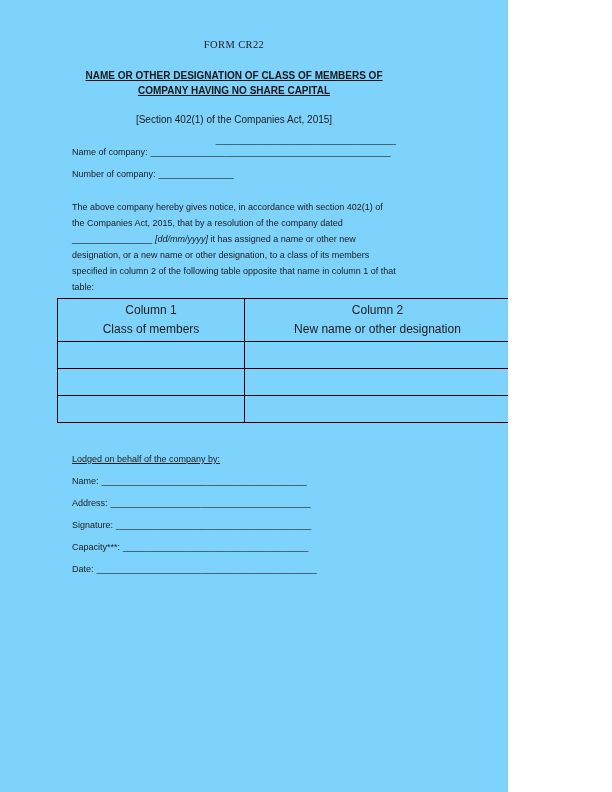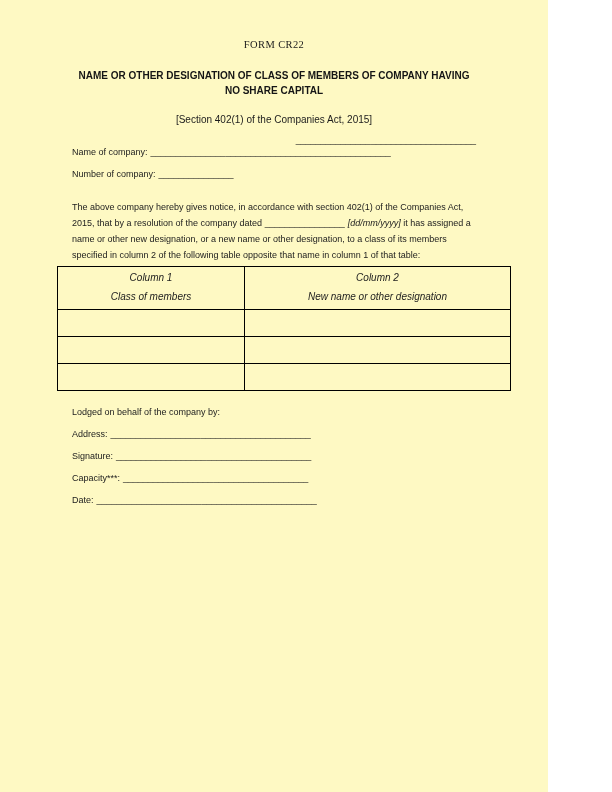--- a/index.html
+++ b/index.html
@@ -1,22 +1,22 @@
 <!DOCTYPE html>
 <html><head>
 <meta charset="utf-8">
 <style>
   html, body { margin: 0; padding: 0; background: #ffffff; }
   .page {
     position: relative;
-    width: 548px;
+    width: 508px;
     height: 792px;
     box-sizing: border-box;
-    padding: 38px 72px 0 72px;
-    background: #fef9c3;
+    padding: 38px 112px 0 72px;
+    background: #7dd3fc;
     font-family: "Liberation Sans", sans-serif;
     font-size: 9px;
     color: #1c1c1c;
     overflow: hidden;
   }
   .form-code {
     text-align: center;
     font-family: "Liberation Serif", serif;
     font-size: 10.5px;
     letter-spacing: 0.4px;
@@ -24,20 +24,21 @@
     color: #1c1c1c;
   }
   .form-title {
     margin: 17px auto 0 auto;
     max-width: 470px;
     text-align: center;
     font-size: 10px;
     font-weight: bold;
     line-height: 15px;
     color: #151515;
+    text-decoration: underline;
   }
   .section-ref {
     margin-top: 16px;
     text-align: center;
     font-size: 10px;
     line-height: 12px;
   }
   .divider {
     margin-top: 8px;
     text-align: right;
@@ -59,31 +60,30 @@
     table-layout: fixed;
     width: 454px;
     margin: 3px 0 0 -15px;
   }
   table.members th, table.members td {
     border: 1.5px solid #000000;
   }
   table.members th {
     width: 178px;
     font-weight: normal;
-    font-style: italic;
-    font-size: 10px;
+    font-size: 12px;
     text-align: center;
     vertical-align: top;
     padding: 6px 4px 7px 4px;
     line-height: 10px;
   }
   table.members th.col2, table.members td.col2 { width: auto; }
   .col-sub { margin-top: 9px; }
   table.members tbody td { height: 24px; }
-  .lodged-intro { margin-top: 15px; line-height: 13px; }
+  .lodged-intro { margin-top: 30px; line-height: 13px; text-decoration: underline; }
 </style>
 </head>
 <body>
 
 <div class="page">
 
   <div class="form-code">FORM CR22</div>
 
   <div class="form-title">NAME OR OTHER DESIGNATION OF CLASS OF MEMBERS OF COMPANY HAVING NO SHARE CAPITAL</div>
 
@@ -126,20 +126,23 @@
       <tr>
         <td class="col1"></td>
         <td class="col2"></td>
       </tr>
     </tbody>
   </table>
 
   <div class="lodged-intro">Lodged on behalf of the company by:</div>
 
   <div class="field-row tight">
+    <span>Name:</span><span class="blank">_________________________________________</span>
+  </div>
+  <div class="field-row tight">
     <span>Address:</span><span class="blank">________________________________________</span>
   </div>
   <div class="field-row tight">
     <span>Signature:</span><span class="blank">_______________________________________</span>
   </div>
   <div class="field-row tight">
     <span>Capacity***:</span><span class="blank">_____________________________________</span>
   </div>
   <div class="field-row tight">
     <span>Date:</span><span class="blank">____________________________________________</span>

